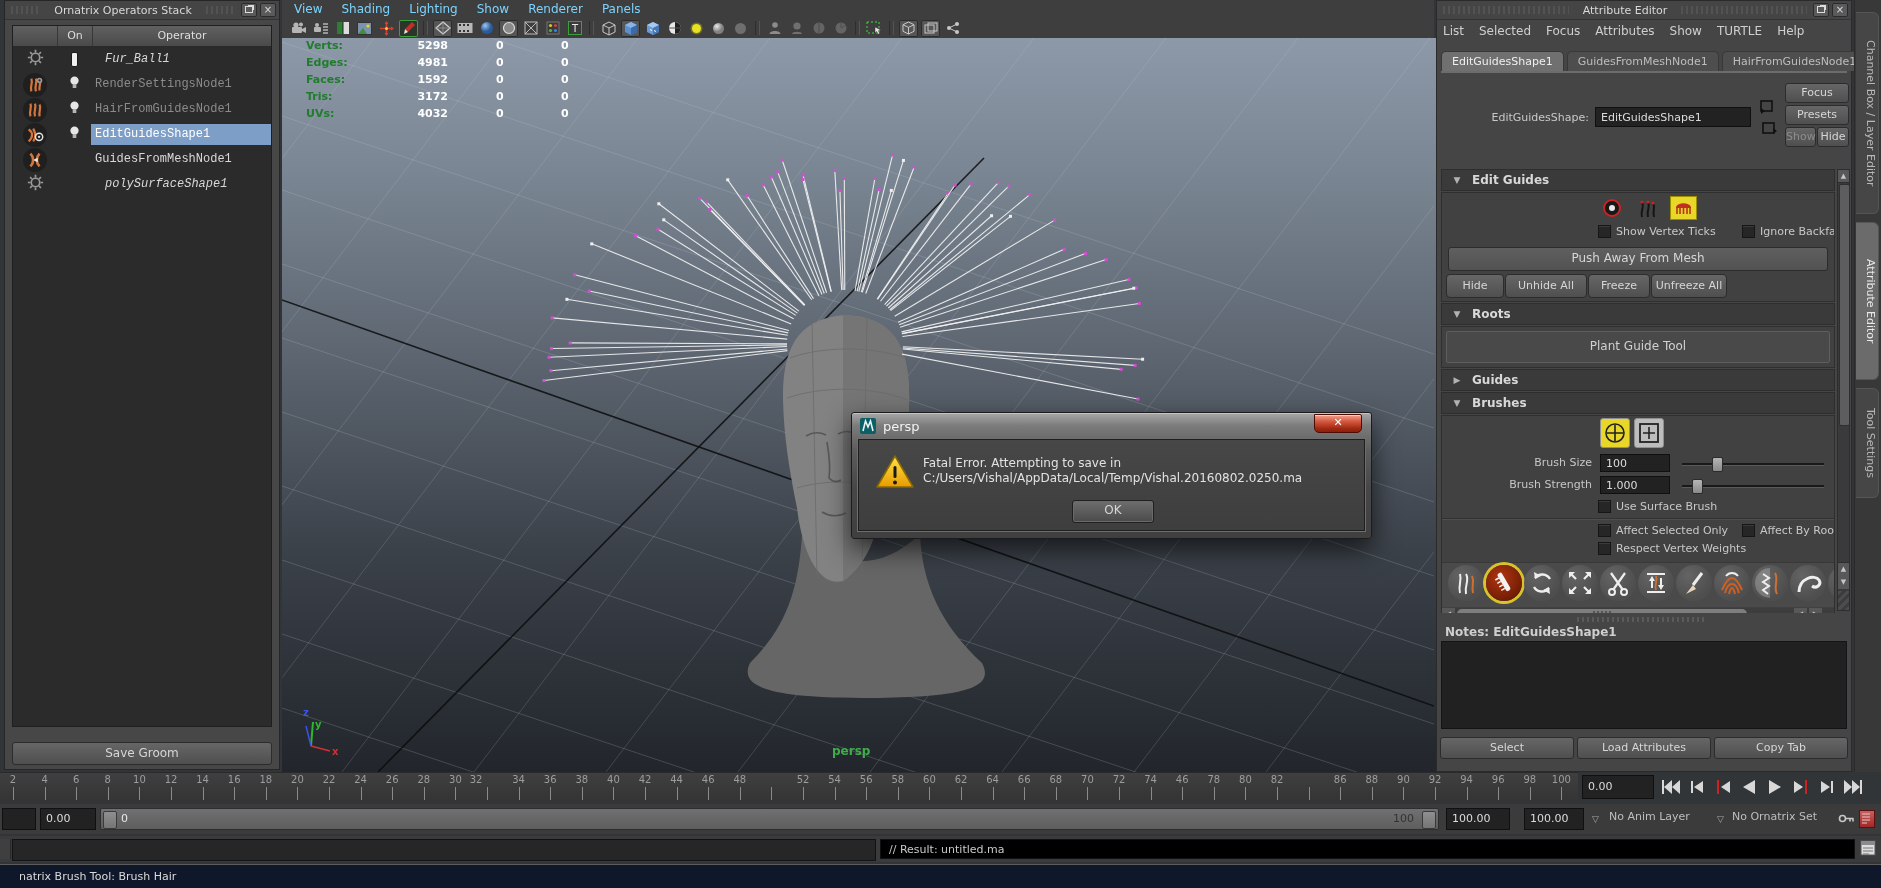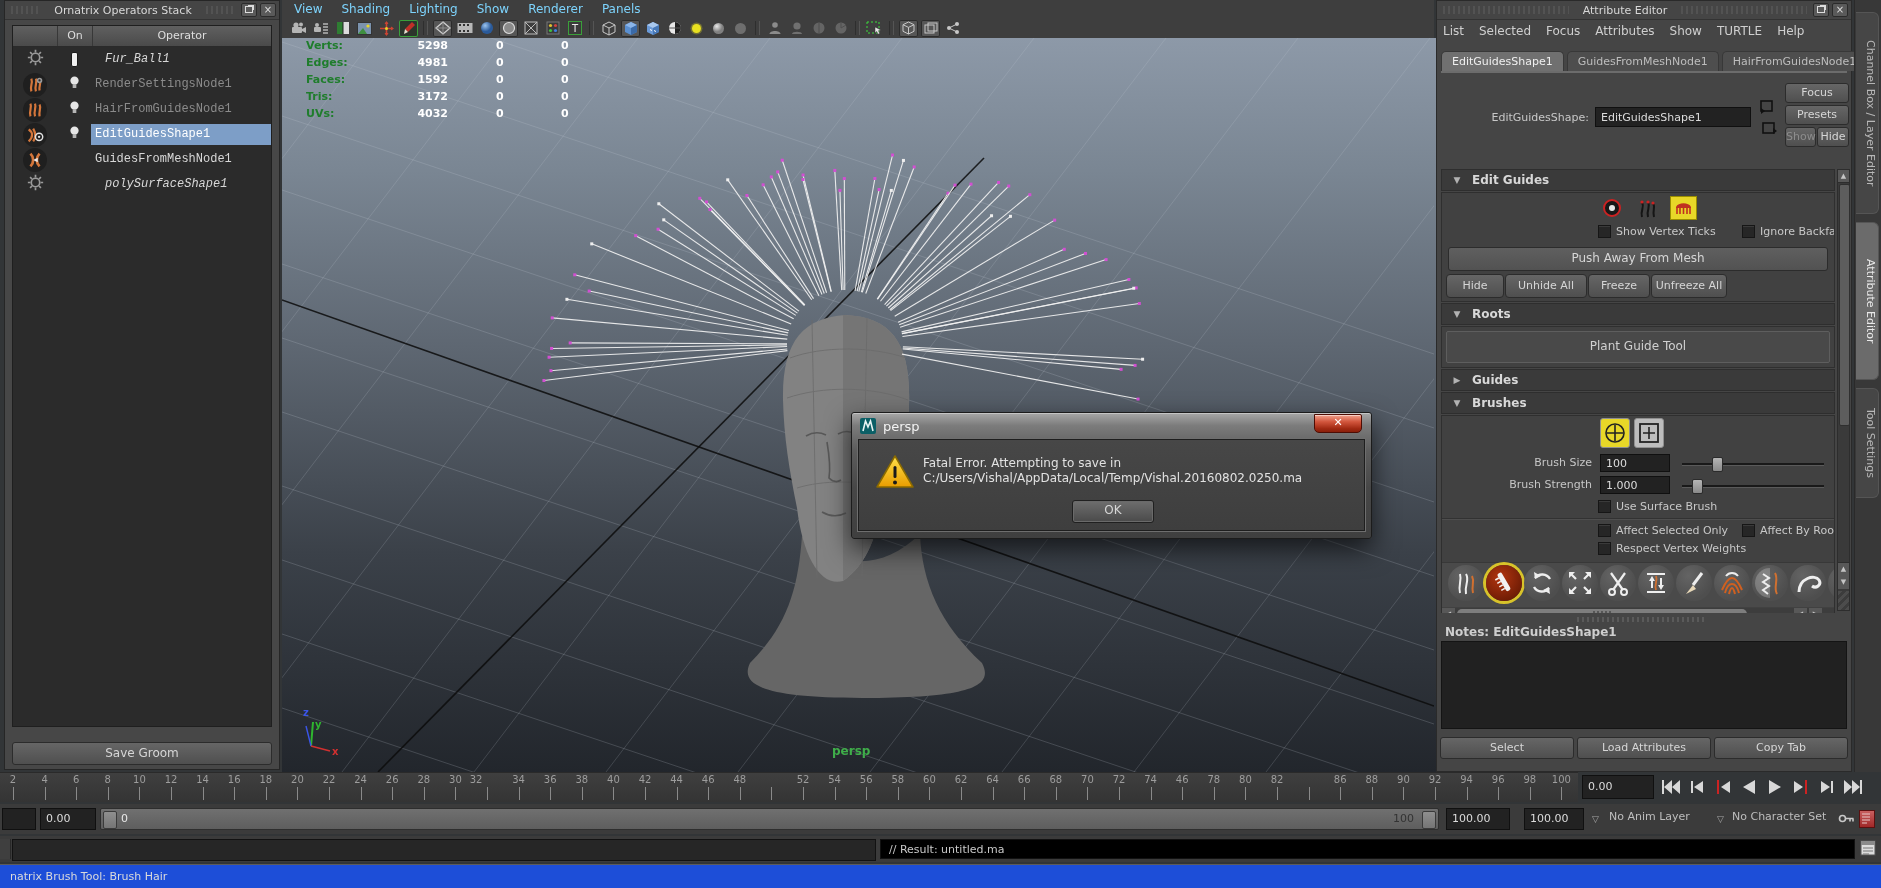--- a/index.html
+++ b/index.html
@@ -95,21 +95,21 @@
   #playback{position:absolute;left:1658px;top:774px;height:26px;display:flex;gap:1px;align-items:center;}
   .pbtn{width:25px;height:24px;display:flex;align-items:center;justify-content:center;border-radius:3px;}
   #rangerow{position:absolute;left:0;top:804px;width:1881px;height:30px;background:#3b3b3b;}
   #rslider{position:absolute;left:100px;top:4px;width:1339px;height:22px;background:linear-gradient(#707070,#5e5e5e);border:1px solid #2e2e2e;border-radius:2px;box-sizing:border-box;}
   .rknob{position:absolute;top:2px;width:12px;height:16px;background:linear-gradient(#8f8f8f,#757575);border:1px solid #3a3a3a;border-radius:2px;}
   .ddarr{position:absolute;top:10px;color:#a8a8a8;font-size:9px;}
   .flatlbl{position:absolute;top:6px;font-size:11px;color:#bdbdbd;white-space:nowrap;}
   #cmdrow{position:absolute;left:0;top:836px;width:1881px;height:26px;background:#3b3b3b;}
   #cmdinput{position:absolute;left:12px;top:3px;width:862px;height:20px;background:#262626;border:1px solid #121212;}
   #cmdresult{position:absolute;left:880px;top:3px;width:975px;height:20px;background:#000;border:1px solid #121212;color:#c9c9c9;font-size:11px;line-height:20px;padding-left:8px;box-sizing:border-box;}
-  #statusbar{position:absolute;left:0;top:864px;width:1881px;height:24px;background:#1d4ed8;border-top:1px solid #5c5c5c;color:#dadada;font-size:11px;line-height:23px;padding-left:10px;box-sizing:border-box;}
+  #statusbar{position:absolute;left:0;top:864px;width:1881px;height:24px;background:#0f172a;border-top:1px solid #5c5c5c;color:#dadada;font-size:11px;line-height:23px;padding-left:19px;box-sizing:border-box;}
 </style>
 </head>
 <body>
 
 <div id="ornatrix">
   <div class="ptitle">
     <span class="pdots"></span>
     <span class="ptext">Ornatrix Operators Stack</span>
     <span class="pdots"></span>
     <span class="wbtn">
@@ -1119,21 +1119,21 @@
     <span class="rknob" style="left:2px;"></span>
     <span class="abs" style="left:20px;top:3px;font-size:11px;color:#e8e8e8;">0</span>
     <span class="abs" style="right:24px;top:3px;font-size:11px;color:#333;">100</span>
     <span class="rknob" style="right:2px;"></span>
   </div>
   <span class="field abs" style="left:1446px;top:4px;width:64px;height:22px;line-height:20px;">100.00</span>
   <span class="field abs" style="left:1524px;top:4px;width:60px;height:22px;line-height:20px;">100.00</span>
   <span class="ddarr" style="left:1592px;">▽</span>
   <span class="flatlbl" style="left:1609px;">No Anim Layer</span>
   <span class="ddarr" style="left:1717px;">▽</span>
-  <span class="flatlbl" style="left:1732px;">No Character Set</span>
+  <span class="flatlbl" style="left:1732px;">No Ornatrix Set</span>
   <span class="abs" style="left:1838px;top:8px;"><svg width="17" height="13">
         <circle cx="4.5" cy="6.5" r="3" fill="none" stroke="#c8c8c8" stroke-width="1.6"></circle>
         <path d="M7.5 6.5h8M12 6.5v3M15 6.5v3" stroke="#c8c8c8" stroke-width="1.6"></path>
       </svg></span>
   <span class="abs" style="left:1859px;top:6px;width:14px;height:16px;background:linear-gradient(#c86060,#a02828);border:1px solid #5a1010;"><svg width="12" height="14">
         <path d="M2 3h8M2 6h8M2 9h8M2 12h5" stroke="#e8c8c8" stroke-width="1"></path>
       </svg></span>
 </div>
 <div id="cmdrow">
   <span class="abs" style="left:0;top:3px;width:10px;height:20px;background:#3f3f3f;border-right:1px solid #282828;"></span>

